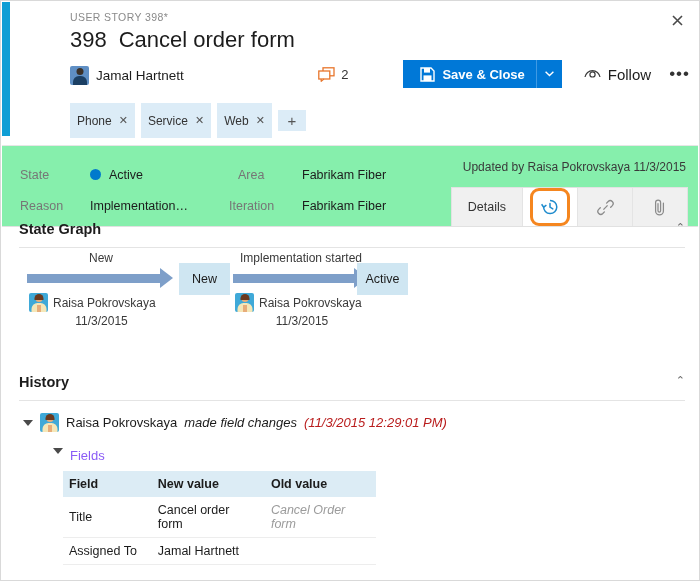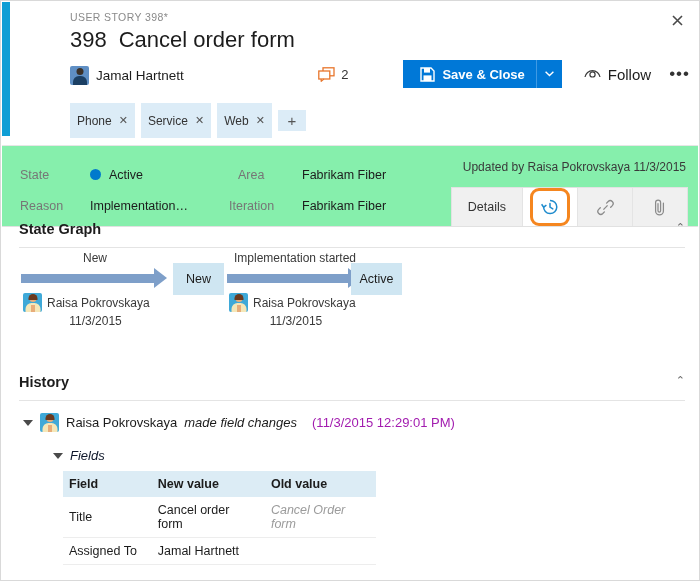--- a/index.html
+++ b/index.html
@@ -316,21 +316,21 @@
   .section-rule {
     position: absolute;
     left: 18px; right: 14px;
     height: 1px;
     background: #e4e4e4;
   }
 
   
   .graph {
     position: absolute;
-    left: 20px; top: 252px;
+    left: 26px; top: 252px;
     height: 100px;
     right: 10px;
   }
   .g-arrow {
     position: absolute;
     height: 44px;
   }
   .g-arrow .a-label {
     position: absolute;
     top: -2px; left: 0;
@@ -394,31 +394,29 @@
   .tri {
     width: 0; height: 0;
     border-left: 5px solid transparent;
     border-right: 5px solid transparent;
     border-top: 6px solid #4a4a4a;
     cursor: pointer;
     flex: none;
   }
   .hist-name { color: #1c1c1c; }
   .hist-action { font-style: italic; color: #1c1c1c; }
-  .hist-time { color: #a21caf; margin-left: 8px; }
+  .hist-time { font-style: italic; color: #b91c1c; margin-left: 0; }
 
   .fields-node {
     position: absolute;
     left: 52px; top: 447px;
     display: flex;
-    align-items: center;
     gap: 7px;
     font-size: 13px;
-    color: #0f172a;
-    font-style: italic;
+    color: #8b5cf6;
   }
 
   table.ftable {
     position: absolute;
     left: 62px; top: 470px;
     border-collapse: collapse;
     font-size: 12.5px;
     width: 313px;
   }
   table.ftable th {

